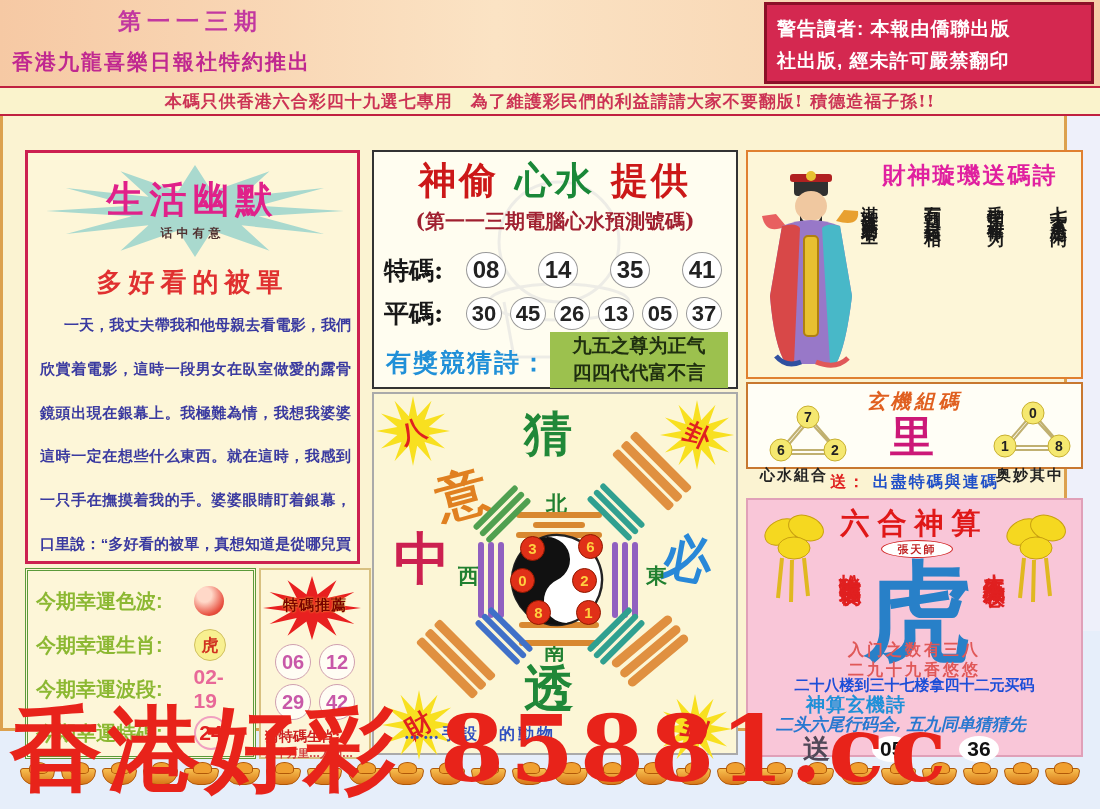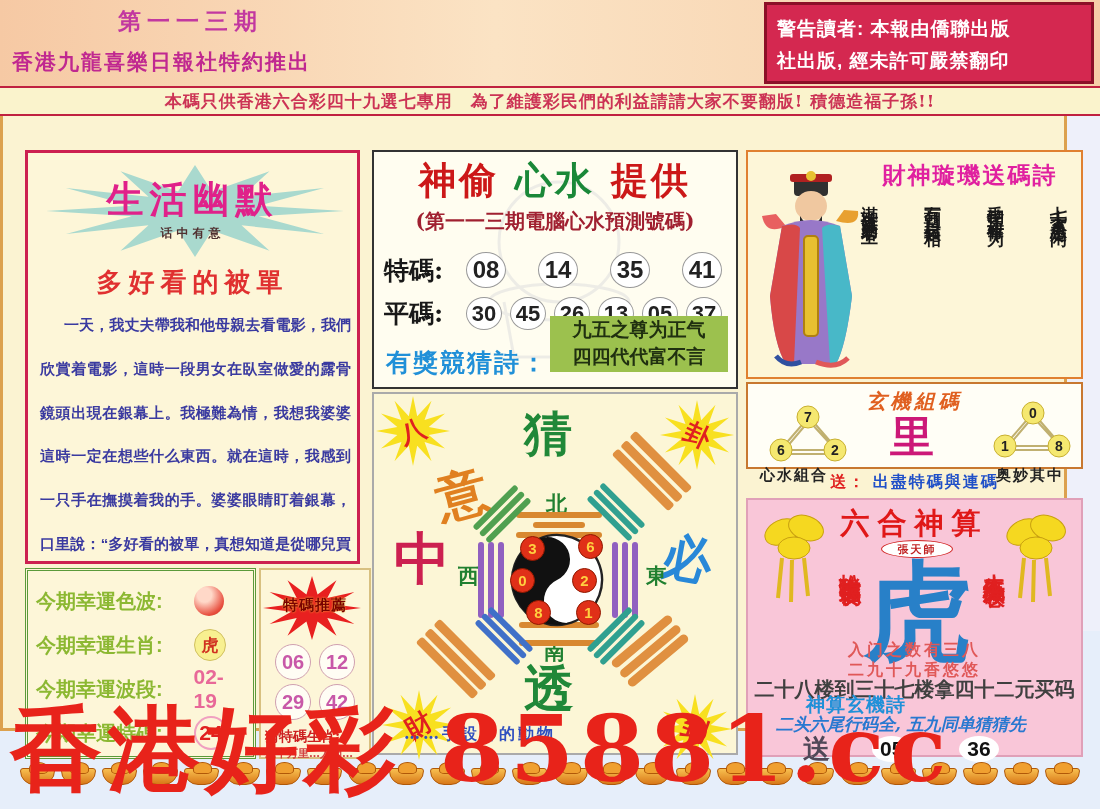--- a/index.html
+++ b/index.html
@@ -71,21 +71,21 @@
   #mw-sub { position:absolute; left:0; top:56px; width:100%; text-align:center; color:#a02030;
             font-size:20px; font-weight:bold; font-family:"DejaVu Serif",serif; }
   .mw-row { position:absolute; left:10px; display:flex; align-items:center; }
   .mw-label { color:#181818; font-size:25px; font-weight:900; font-family:"DejaVu Serif",serif; width:82px; }
   .mw-nums { display:flex; }
   .mw-circle { border:1px solid #999; border-radius:50%; background:#fff; color:#222;
                font-weight:900; display:flex; align-items:center; justify-content:center; }
   .mw-circle.big { width:40px; height:36px; font-size:24px; margin-right:32px; }
   .mw-circle.small { width:36px; height:33px; font-size:22px; margin-right:8px; }
   #mw-poem-label { position:absolute; left:12px; top:194px; color:#2090d8; font-size:25px; font-weight:900; letter-spacing:2px; }
-  #mw-poem-box { position:absolute; right:8px; top:164px; width:178px; height:56px; background:#9cc14e;
+  #mw-poem-box { position:absolute; right:8px; top:180px; width:178px; height:56px; background:#9cc14e;
                  color:#203010; font-size:19px; font-weight:900; text-align:center; line-height:27px; font-family:"DejaVu Serif",serif; }
 
   
   #bagua { left:372px; top:392px; width:366px; height:363px; border:2px solid #aaa; background:#fcf6d6; }
   .corner-burst { position:absolute; width:74px; height:70px; background:#f8e020; display:flex; align-items:center; justify-content:center; }
   .corner-burst span { color:#e02020; font-size:26px; font-weight:900; font-family:"DejaVu Serif",serif; }
   .big-char { position:absolute; font-family:"DejaVu Serif",serif; font-weight:900; }
   .dir-label { position:absolute; color:#208030; font-size:21px; font-weight:900; }
   .trig { position:absolute; display:flex; flex-direction:column; justify-content:space-between; }
   .trig .bar { height:6px; border-radius:3px; }
@@ -402,21 +402,21 @@
         <ellipse cx="36" cy="42" rx="16" ry="11" fill="#f5d820" stroke="#c8a010"></ellipse>
         <path d="M24 52 L20 92 M34 54 L33 96 M46 52 L50 90" stroke="#e0b820" stroke-width="4" fill="none"></path>
       </svg>
       <div id="ss-title">六合神算</div>
       <div id="ss-oval">張天師</div>
       <div class="ss-side" style="left:88px;top:56px;height:176px;">扮猪吃虎強食弱</div>
       <div id="ss-tiger">虎</div>
       <div class="ss-side" style="left:232px;top:56px;height:176px;">木牛流馬微衣卷</div>
       <div class="ss-line" style="top:140px;font-size:16px;letter-spacing:3px;">入门之数有三八</div>
       <div class="ss-line" style="top:160px;font-size:16px;letter-spacing:3px;">二九十九香悠悠</div>
-      <div class="ss-line" style="top:176px;font-size:20px;color:#404040;text-align:center;">二十八楼到三十七楼拿四十二元买码</div>
+      <div class="ss-line" style="top:176px;font-size:15px;color:#1d4ed8;text-align:center;">二十八楼到三十七楼拿四十二元买码</div>
       <div id="ss-poem-title">神算玄機詩</div>
       <div id="ss-poem">二头六尾行码全, 五九同单猜猜先</div>
       <div id="ss-send">
         <span class="send-char">送</span>
         <span class="ss-oval-num">05</span>
         <span class="ss-oval-num">36</span>
       </div>
     </div>
   </div>
 

